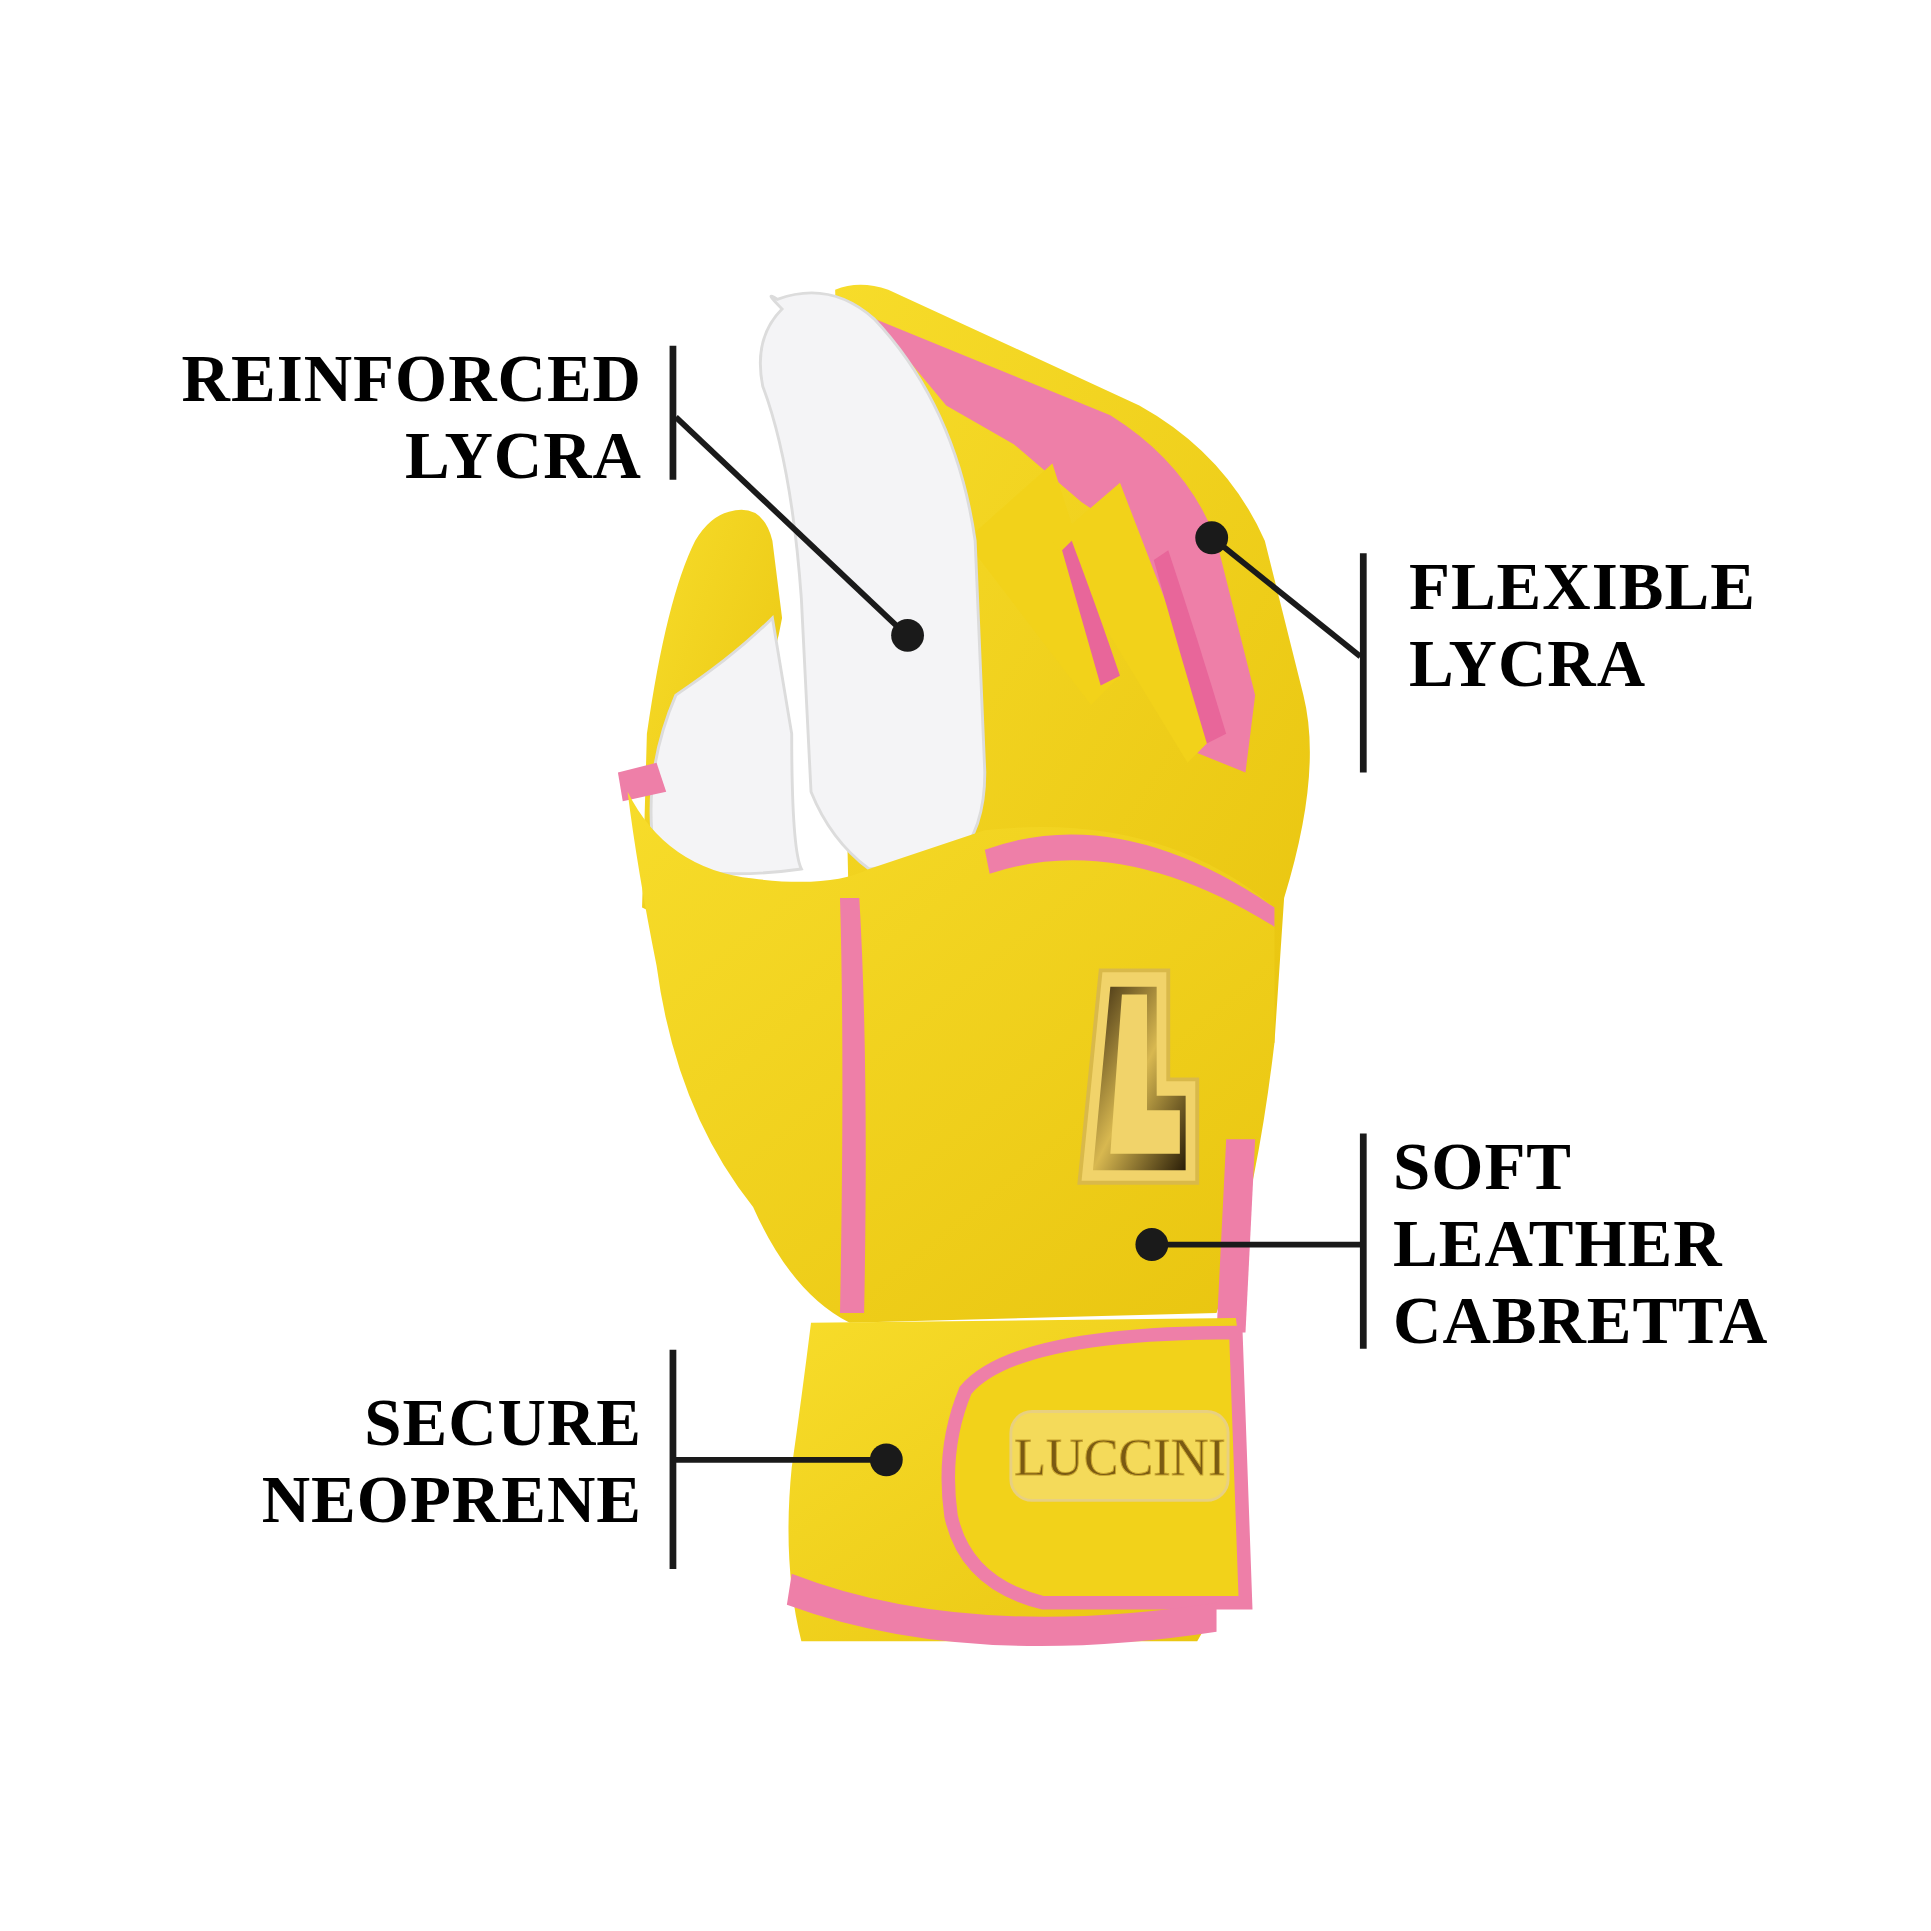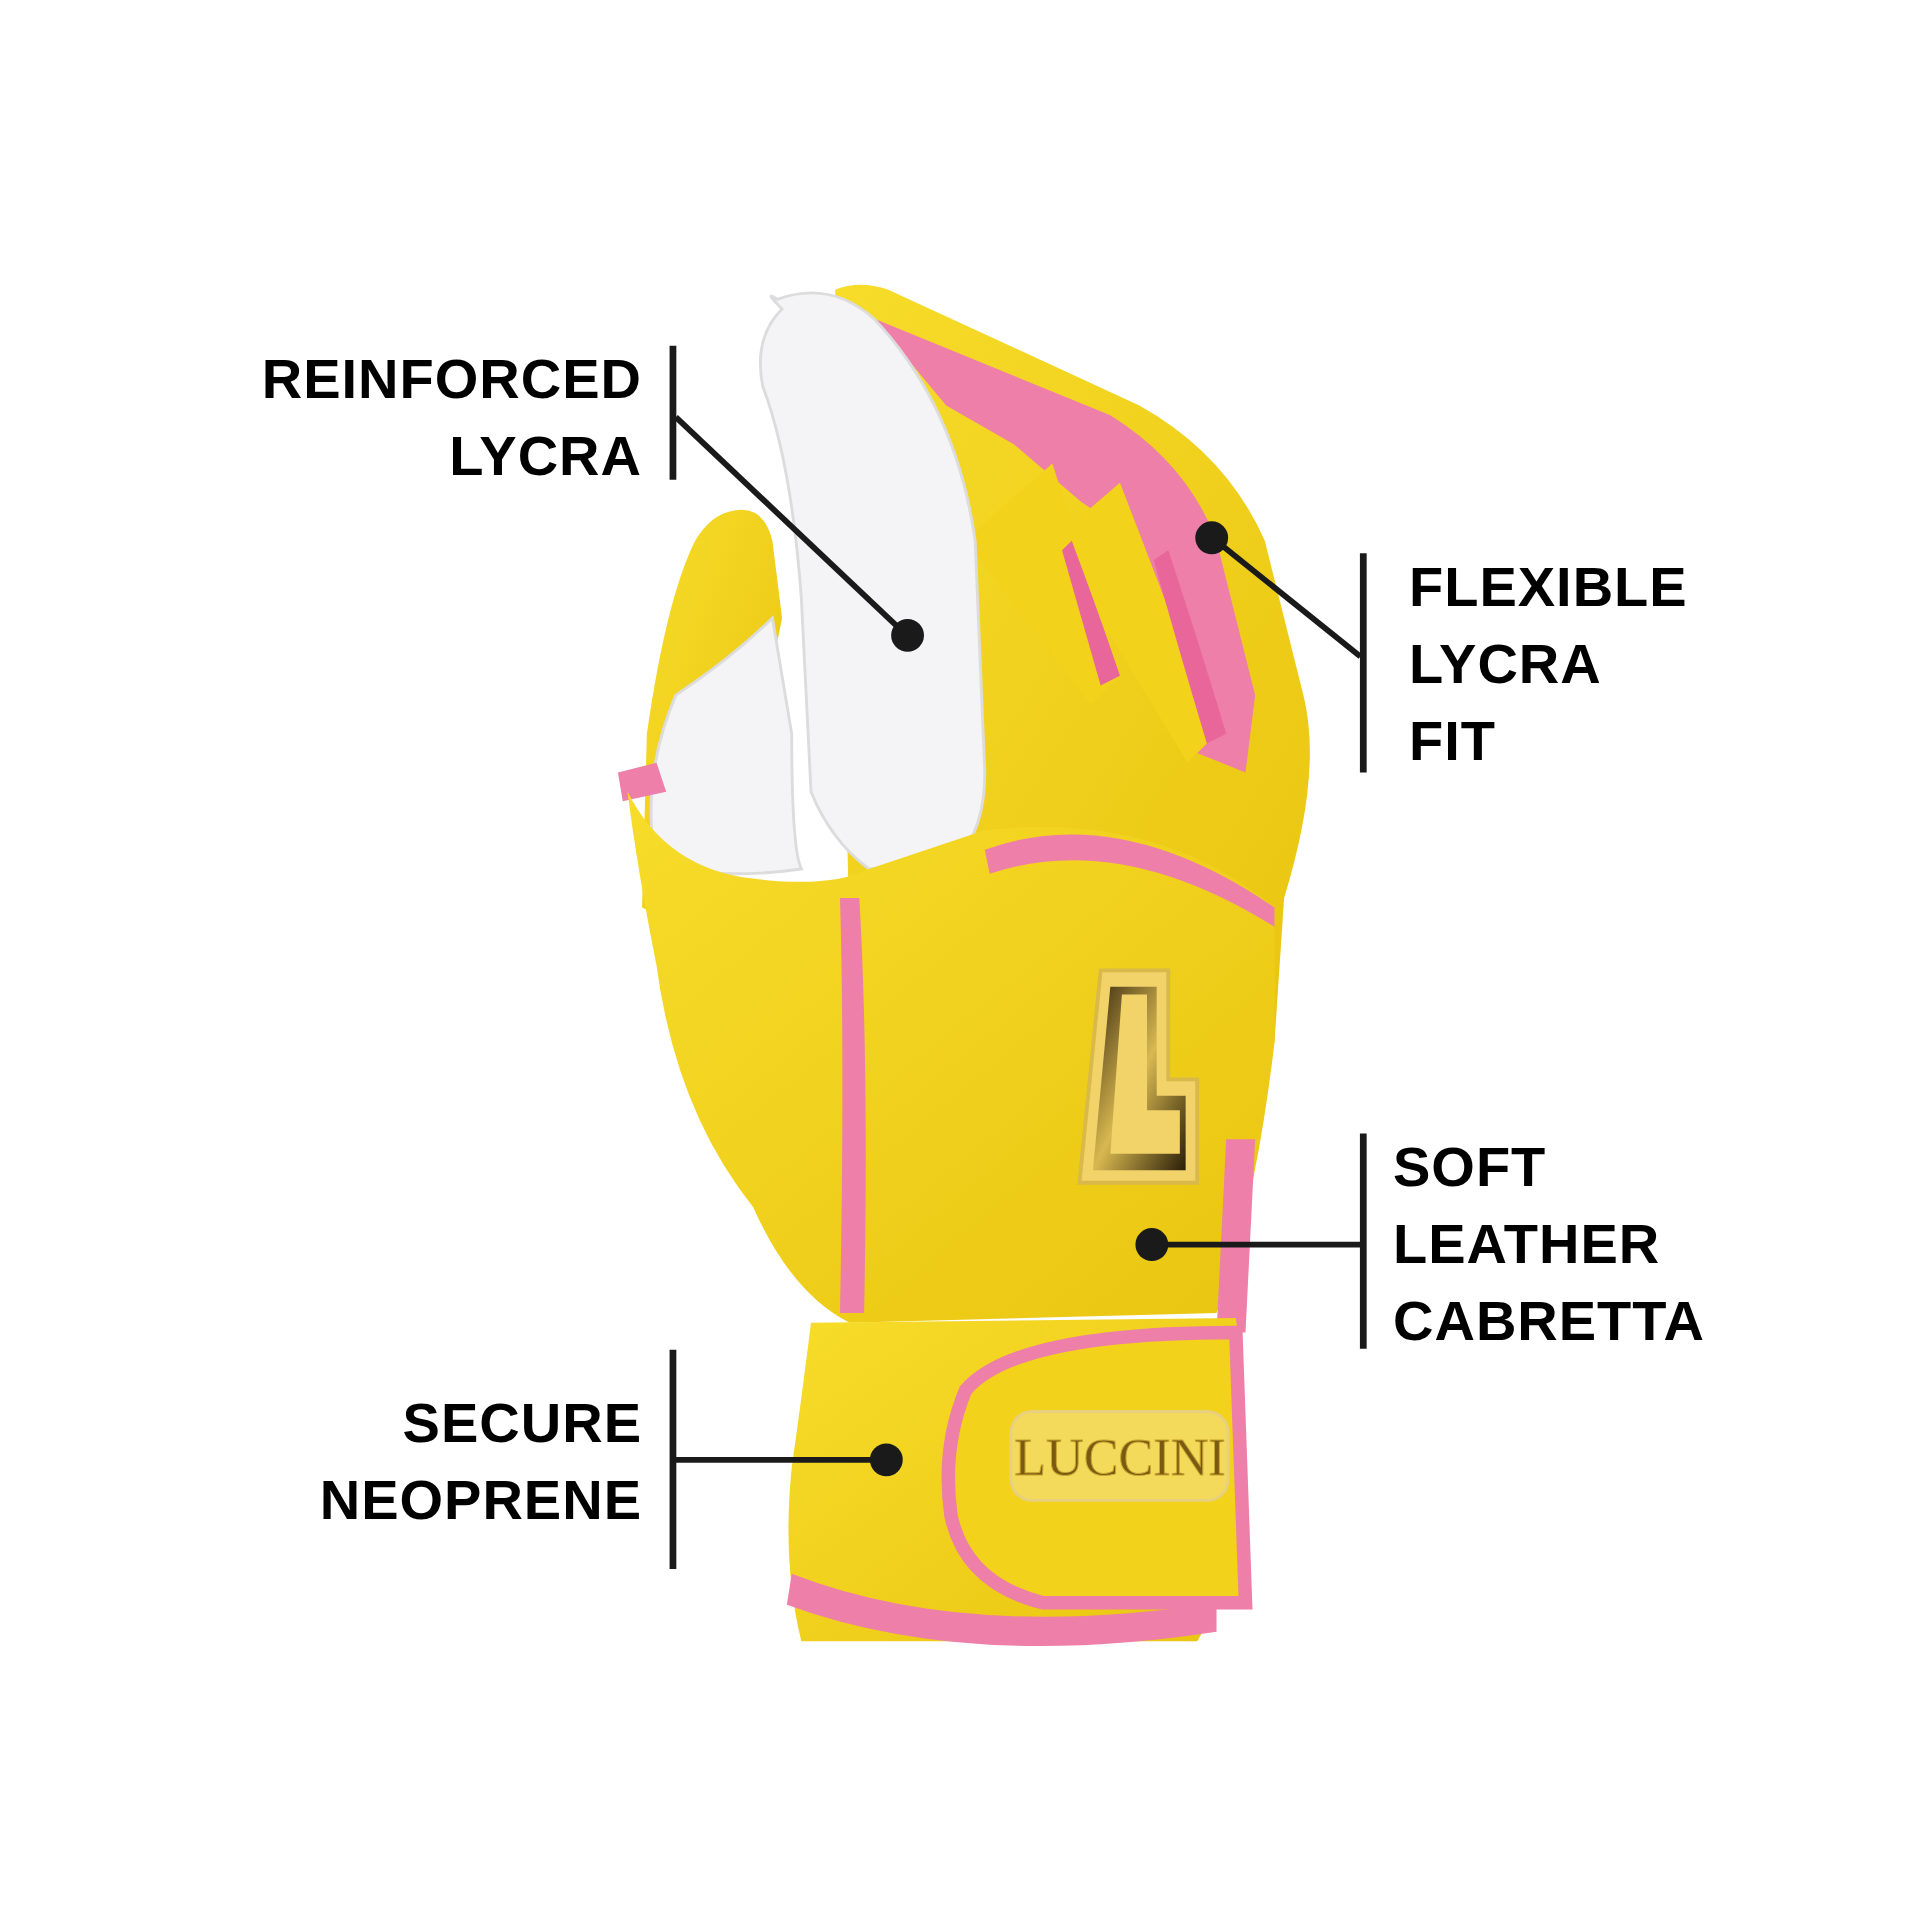--- a/index.html
+++ b/index.html
@@ -1,17 +1,17 @@
 <!DOCTYPE html>
 <html><head>
 <meta charset="utf-8">
 <style>
   html,body{margin:0;padding:0;background:#ffffff;}
   body{width:1931px;height:1931px;position:relative;overflow:hidden;font-family:"DejaVu Serif","Liberation Serif",serif;}
-  .label{position:absolute;font-family:Liberation Sans, sans-serif;font-weight:bold;color:#000;font-size:56px;line-height:77px;letter-spacing:1px;}
+  .label{position:absolute;font-family:Liberation Serif, serif;font-weight:bold;color:#000;font-size:67px;line-height:77px;letter-spacing:1px;}
   .label div{white-space:nowrap;}
   .label.left{text-align:right;}
   .label.right{text-align:left;}
   svg{position:absolute;left:0;top:0;}
 </style>
 </head>
 <body>
 
 <svg width="1931" height="1931" viewBox="0 0 2000 2000">
   <defs>
@@ -95,21 +95,20 @@
 </svg>
 
 <div class="label left" style="right:1289px;top:340px;">
   <div>REINFORCED</div>
   <div>LYCRA</div>
 </div>
 
 <div class="label right" style="left:1393px;top:548px;margin-left:16px;">
   <div>FLEXIBLE</div>
   <div>LYCRA</div>
-  <div>FIT</div>
 </div>
 
 <div class="label right" style="left:1393px;top:1128px;">
   <div>SOFT</div>
   <div>LEATHER</div>
   <div>CABRETTA</div>
 </div>
 
 <div class="label left" style="right:1289px;top:1344px;margin-top:40px;">
   <div>SECURE</div>

